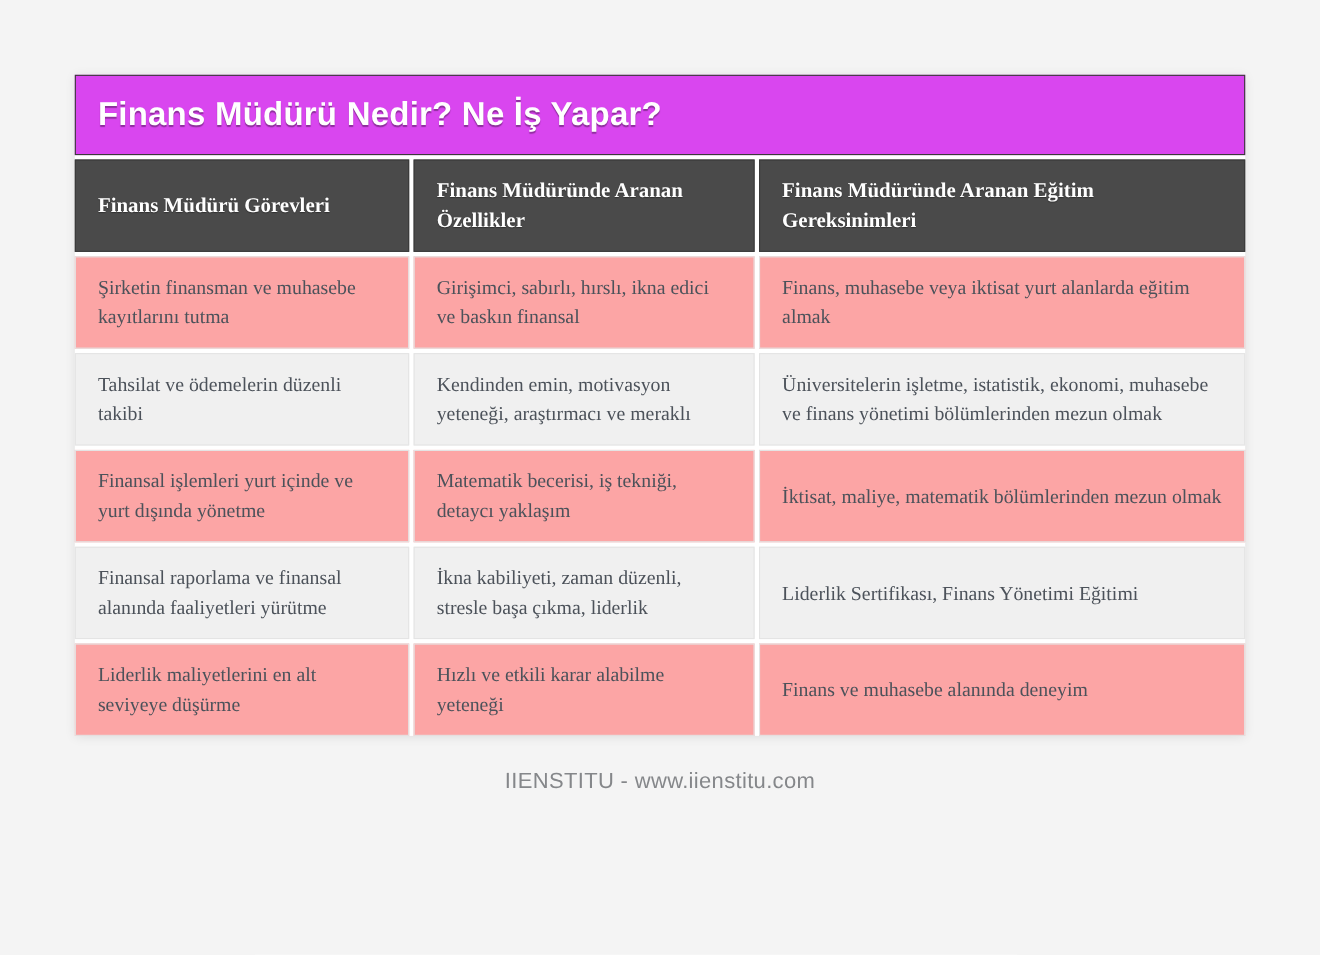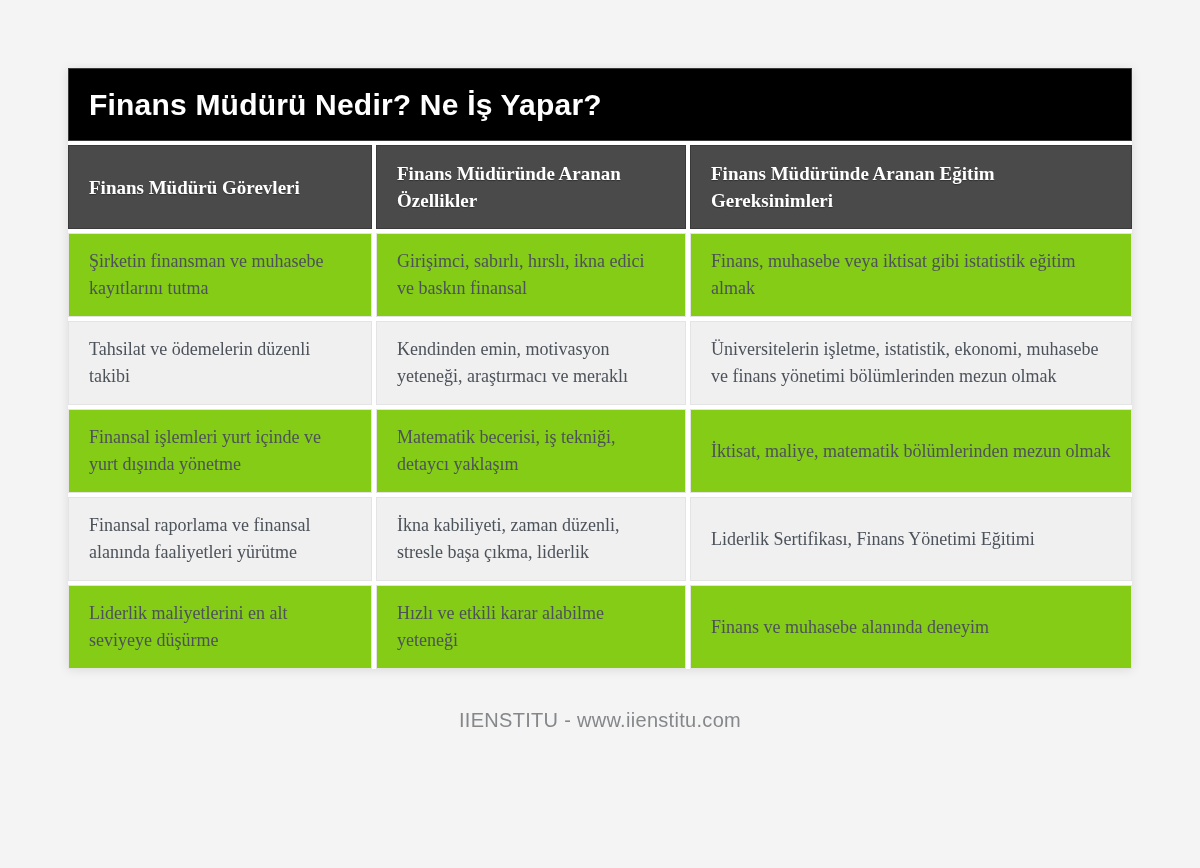--- a/index.html
+++ b/index.html
@@ -12,21 +12,21 @@
     background: #f4f4f4;
     font-family: "Liberation Sans", "DejaVu Sans", sans-serif;
   }
   .panel {
     width: 1064px;
     margin: 68px auto 0;
     background: #ffffff;
     box-shadow: 0 1px 10px rgba(0,0,0,0.10);
   }
   .title-bar {
-    background: #000000;
+    background: #d946ef;
     border: 1px solid #3a3a3a;
     height: 73px;
     display: flex;
     align-items: center;
     padding: 0 20px;
     margin-bottom: 4px;
   }
   .title-bar h1 {
     color: #ffffff;
     font-size: 30px;
@@ -36,41 +36,41 @@
   }
   .grid {
     display: grid;
     grid-template-columns: 304px 310px 1fr;
     gap: 4px;
     width: 100%;
     font-family: Liberation Serif, serif;
   }
   .grid-row { display: contents; }
   .cell {
-    background: #84cc16;
+    background: #fca5a5;
     border: 1px solid #e4e4e4;
     min-height: 84px;
     display: flex;
     align-items: center;
     padding: 14px 20px;
     font-size: 18px;
     line-height: 27px;
     color: #4c525a;
   }
   .grid-row.alt .cell { background: #f0f0f0; }
   .cell.th {
     background: #4a4a4a;
     border-color: #3a3a3a;
     color: #ffffff;
     font-weight: bold;
     font-size: 19px;
     text-shadow: 0 1px 1px rgba(0,0,0,0.35);
   }
   .footer {
-    margin-top: 40px;
+    margin-top: 30px;
     text-align: center;
     color: #85878a;
     font-size: 20px;
     letter-spacing: 0.3px;
   }
 </style>
 </head>
 <body>
 
 <div class="panel">
@@ -83,21 +83,21 @@
 
     <div class="grid-row">
       <div class="cell th">Finans Müdürü Görevleri</div>
       <div class="cell th">Finans Müdüründe Aranan Özellikler</div>
       <div class="cell th">Finans Müdüründe Aranan Eğitim Gereksinimleri</div>
     </div>
 
     <div class="grid-row">
       <div class="cell">Şirketin finansman ve muhasebe kayıtlarını tutma</div>
       <div class="cell">Girişimci, sabırlı, hırslı, ikna edici ve baskın finansal</div>
-      <div class="cell">Finans, muhasebe veya iktisat gibi istatistik eğitim almak</div>
+      <div class="cell">Finans, muhasebe veya iktisat yurt alanlarda eğitim almak</div>
     </div>
 
     <div class="grid-row alt">
       <div class="cell">Tahsilat ve ödemelerin düzenli takibi</div>
       <div class="cell">Kendinden emin, motivasyon yeteneği, araştırmacı ve meraklı</div>
       <div class="cell">Üniversitelerin işletme, istatistik, ekonomi, muhasebe ve finans yönetimi bölümlerinden mezun olmak</div>
     </div>
 
     <div class="grid-row">
       <div class="cell">Finansal işlemleri yurt içinde ve yurt dışında yönetme</div>

